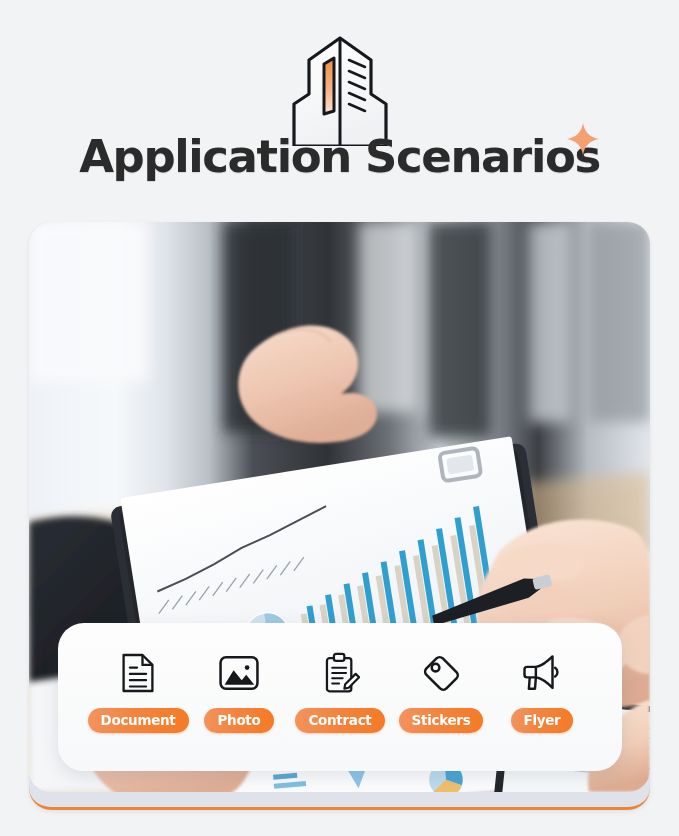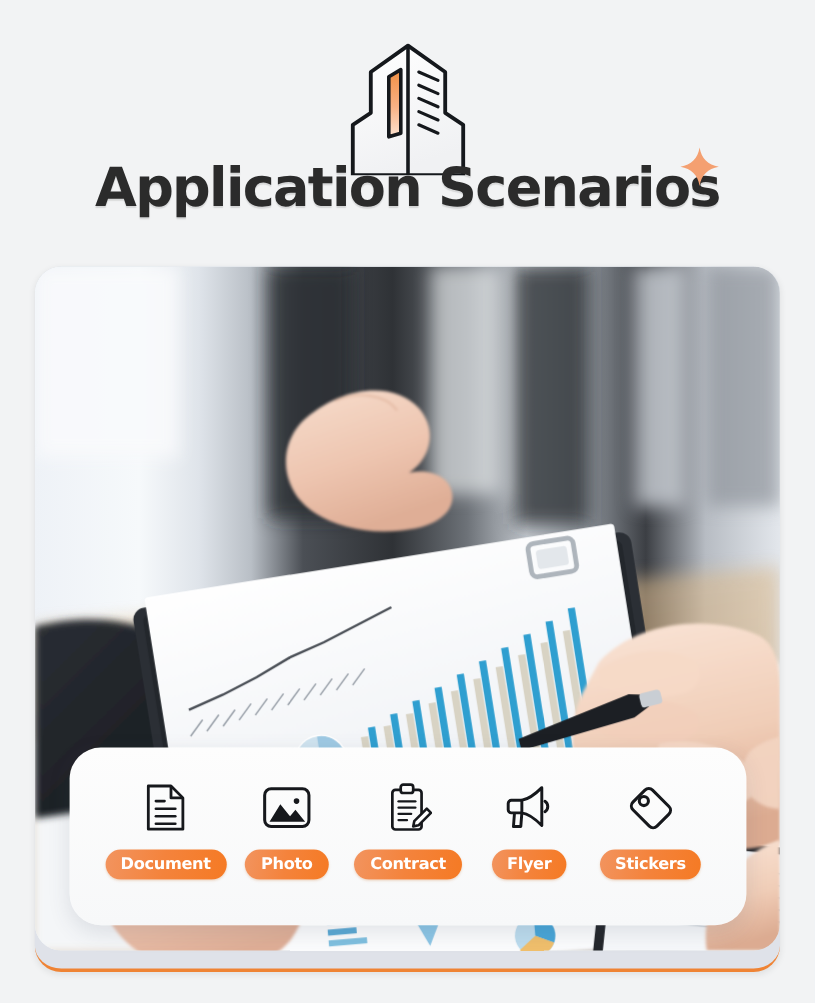--- a/index.html
+++ b/index.html
@@ -474,32 +474,32 @@
           <line x1="14" y1="36" x2="22" y2="36"></line>
         </g>
         <path d="M41 25 l4 4 -12 12 -5 1 1 -5 z" fill="#ffffff" stroke="#16181c" stroke-width="2.5" stroke-linejoin="round"></path>
       </svg>
     </div>
     <div class="pill">Contract</div>
   </div>
 
   <div class="icon-item">
     <div class="icon-glyph">
+      <svg viewBox="0 0 44 44" width="40" height="40">
+        <path d="M6 17 L17 6 a5 5 0 0 1 7 0 L39 21 a5 5 0 0 1 0 7 L28 39 a5 5 0 0 1 -7 0 L6 24 a5 5 0 0 1 0 -7 Z" fill="none" stroke="#16181c" stroke-width="2.8" stroke-linejoin="round"></path>
+        <circle cx="16" cy="16" r="4.2" fill="none" stroke="#16181c" stroke-width="2.8"></circle>
+      </svg>
+    </div>
+    <div class="pill">Stickers</div>
+  </div>
+
+  <div class="icon-item">
+    <div class="icon-glyph">
       <svg viewBox="0 0 48 44" width="42" height="40">
         <path d="M36 3 C30 9 24 14 17 15 L17 27 C24 28 30 33 36 39 Z" fill="none" stroke="#16181c" stroke-width="2.8" stroke-linejoin="round"></path>
         <path d="M17 15 h-10 a3 3 0 0 0 -3 3 v6 a3 3 0 0 0 3 3 h10" fill="none" stroke="#16181c" stroke-width="2.8" stroke-linejoin="round"></path>
         <path d="M10 27 l-1 13 h7 l1 -13" fill="none" stroke="#16181c" stroke-width="2.8" stroke-linejoin="round"></path>
         <path d="M39 16 a6 6 0 0 1 0 10" fill="none" stroke="#16181c" stroke-width="2.8" stroke-linecap="round"></path>
       </svg>
     </div>
     <div class="pill">Flyer</div>
   </div>
-
-  <div class="icon-item">
-    <div class="icon-glyph">
-      <svg viewBox="0 0 44 44" width="40" height="40">
-        <path d="M6 17 L17 6 a5 5 0 0 1 7 0 L39 21 a5 5 0 0 1 0 7 L28 39 a5 5 0 0 1 -7 0 L6 24 a5 5 0 0 1 0 -7 Z" fill="none" stroke="#16181c" stroke-width="2.8" stroke-linejoin="round"></path>
-        <circle cx="16" cy="16" r="4.2" fill="none" stroke="#16181c" stroke-width="2.8"></circle>
-      </svg>
-    </div>
-    <div class="pill">Stickers</div>
-  </div>
 </div>
 
 </body></html>

